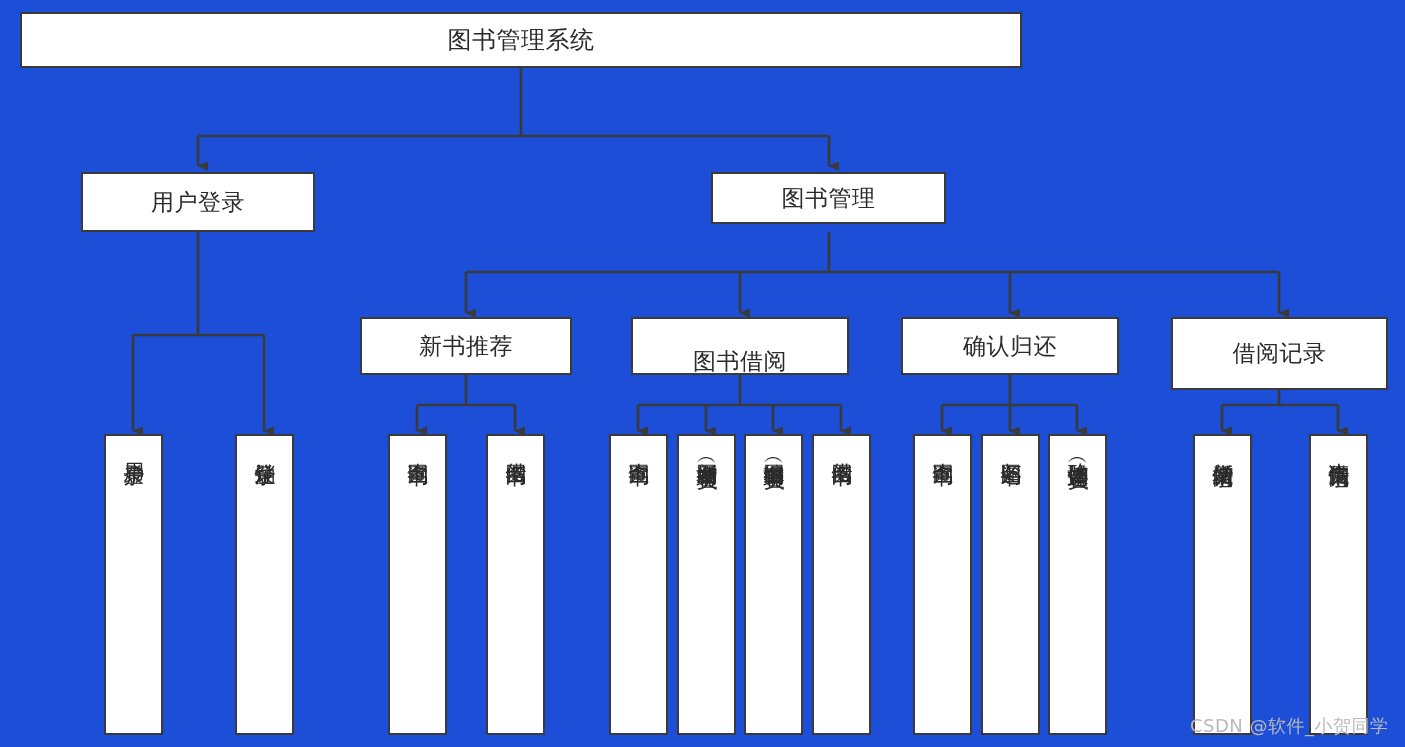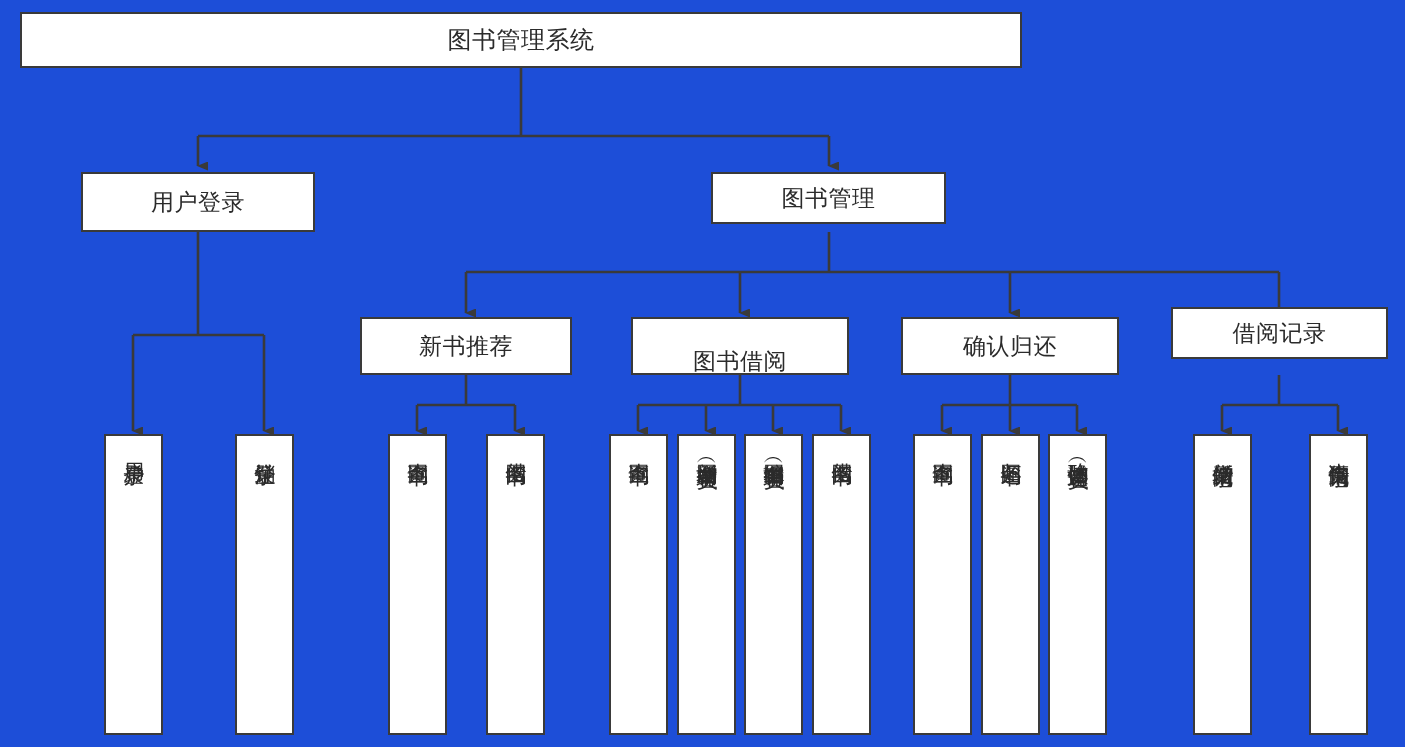--- a/index.html
+++ b/index.html
@@ -141,21 +141,21 @@
 
   <div class="node node-h" style="left:360px; top:317px; width:212px; height:58px;">
     <span class="node-label">新书推荐</span>
   </div>
   <div class="node node-h" style="left:631px; top:317px; width:218px; height:58px;align-items:flex-end;">
     <span class="node-label">图书借阅</span>
   </div>
   <div class="node node-h" style="left:901px; top:317px; width:218px; height:58px;">
     <span class="node-label">确认归还</span>
   </div>
-  <div class="node node-h" style="left:1171px; top:307px; width:217px; height:52px;">
+  <div class="node node-h" style="left:1171px; top:317px; width:217px; height:73px;">
     <span class="node-label">借阅记录</span>
   </div>
 
   <div class="node node-v" style="left:104px; top:434px; width:59px; height:301px;">
     <span class="node-label">用户登录</span>
   </div>
   <div class="node node-v" style="left:235px; top:434px; width:59px; height:301px;">
     <span class="node-label">注销登录</span>
   </div>
 
@@ -189,14 +189,15 @@
     <span class="node-label">确认归还（管理员）</span>
   </div>
 
   <div class="node node-v" style="left:1193px; top:434px; width:59px; height:301px;">
     <span class="node-label">新增借阅记录</span>
   </div>
   <div class="node node-v" style="left:1309px; top:434px; width:59px; height:301px;">
     <span class="node-label">查询借阅记录</span>
   </div>
 
+  <div class="watermark" style="left:1190px; top:714px;">CSDN @软件_小贺同学</div>
 
 </div>
 
 </body></html>

